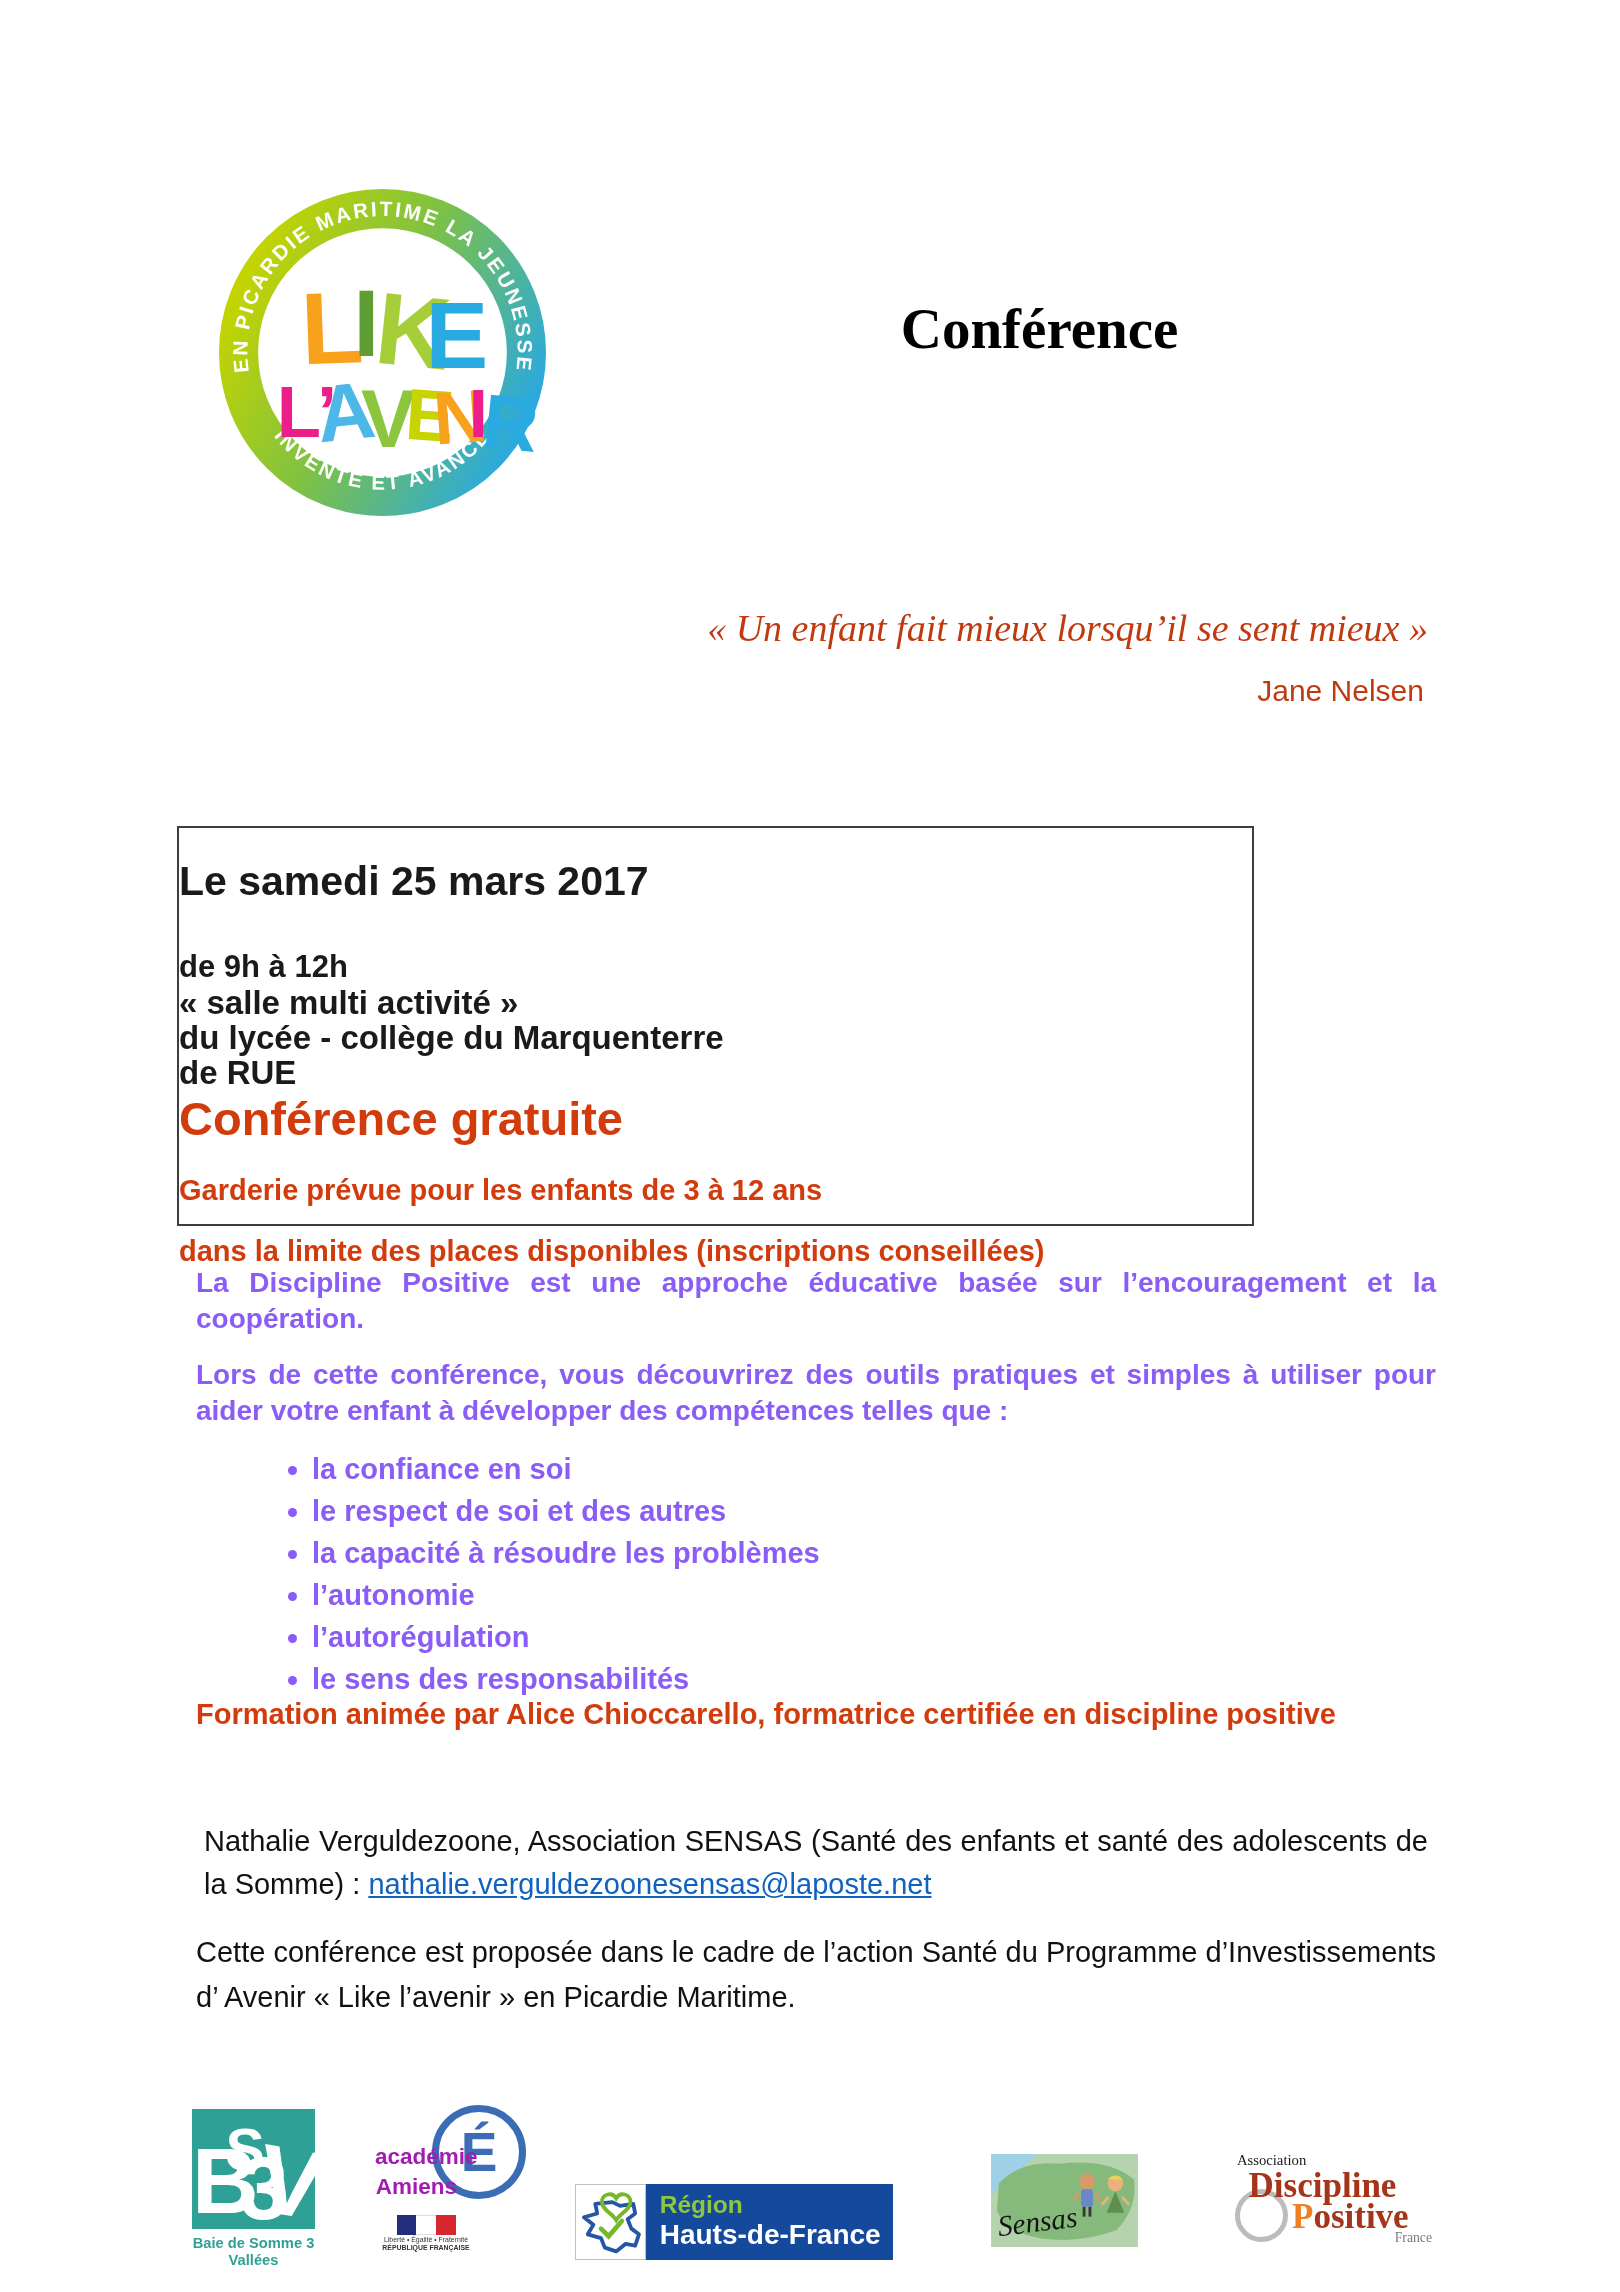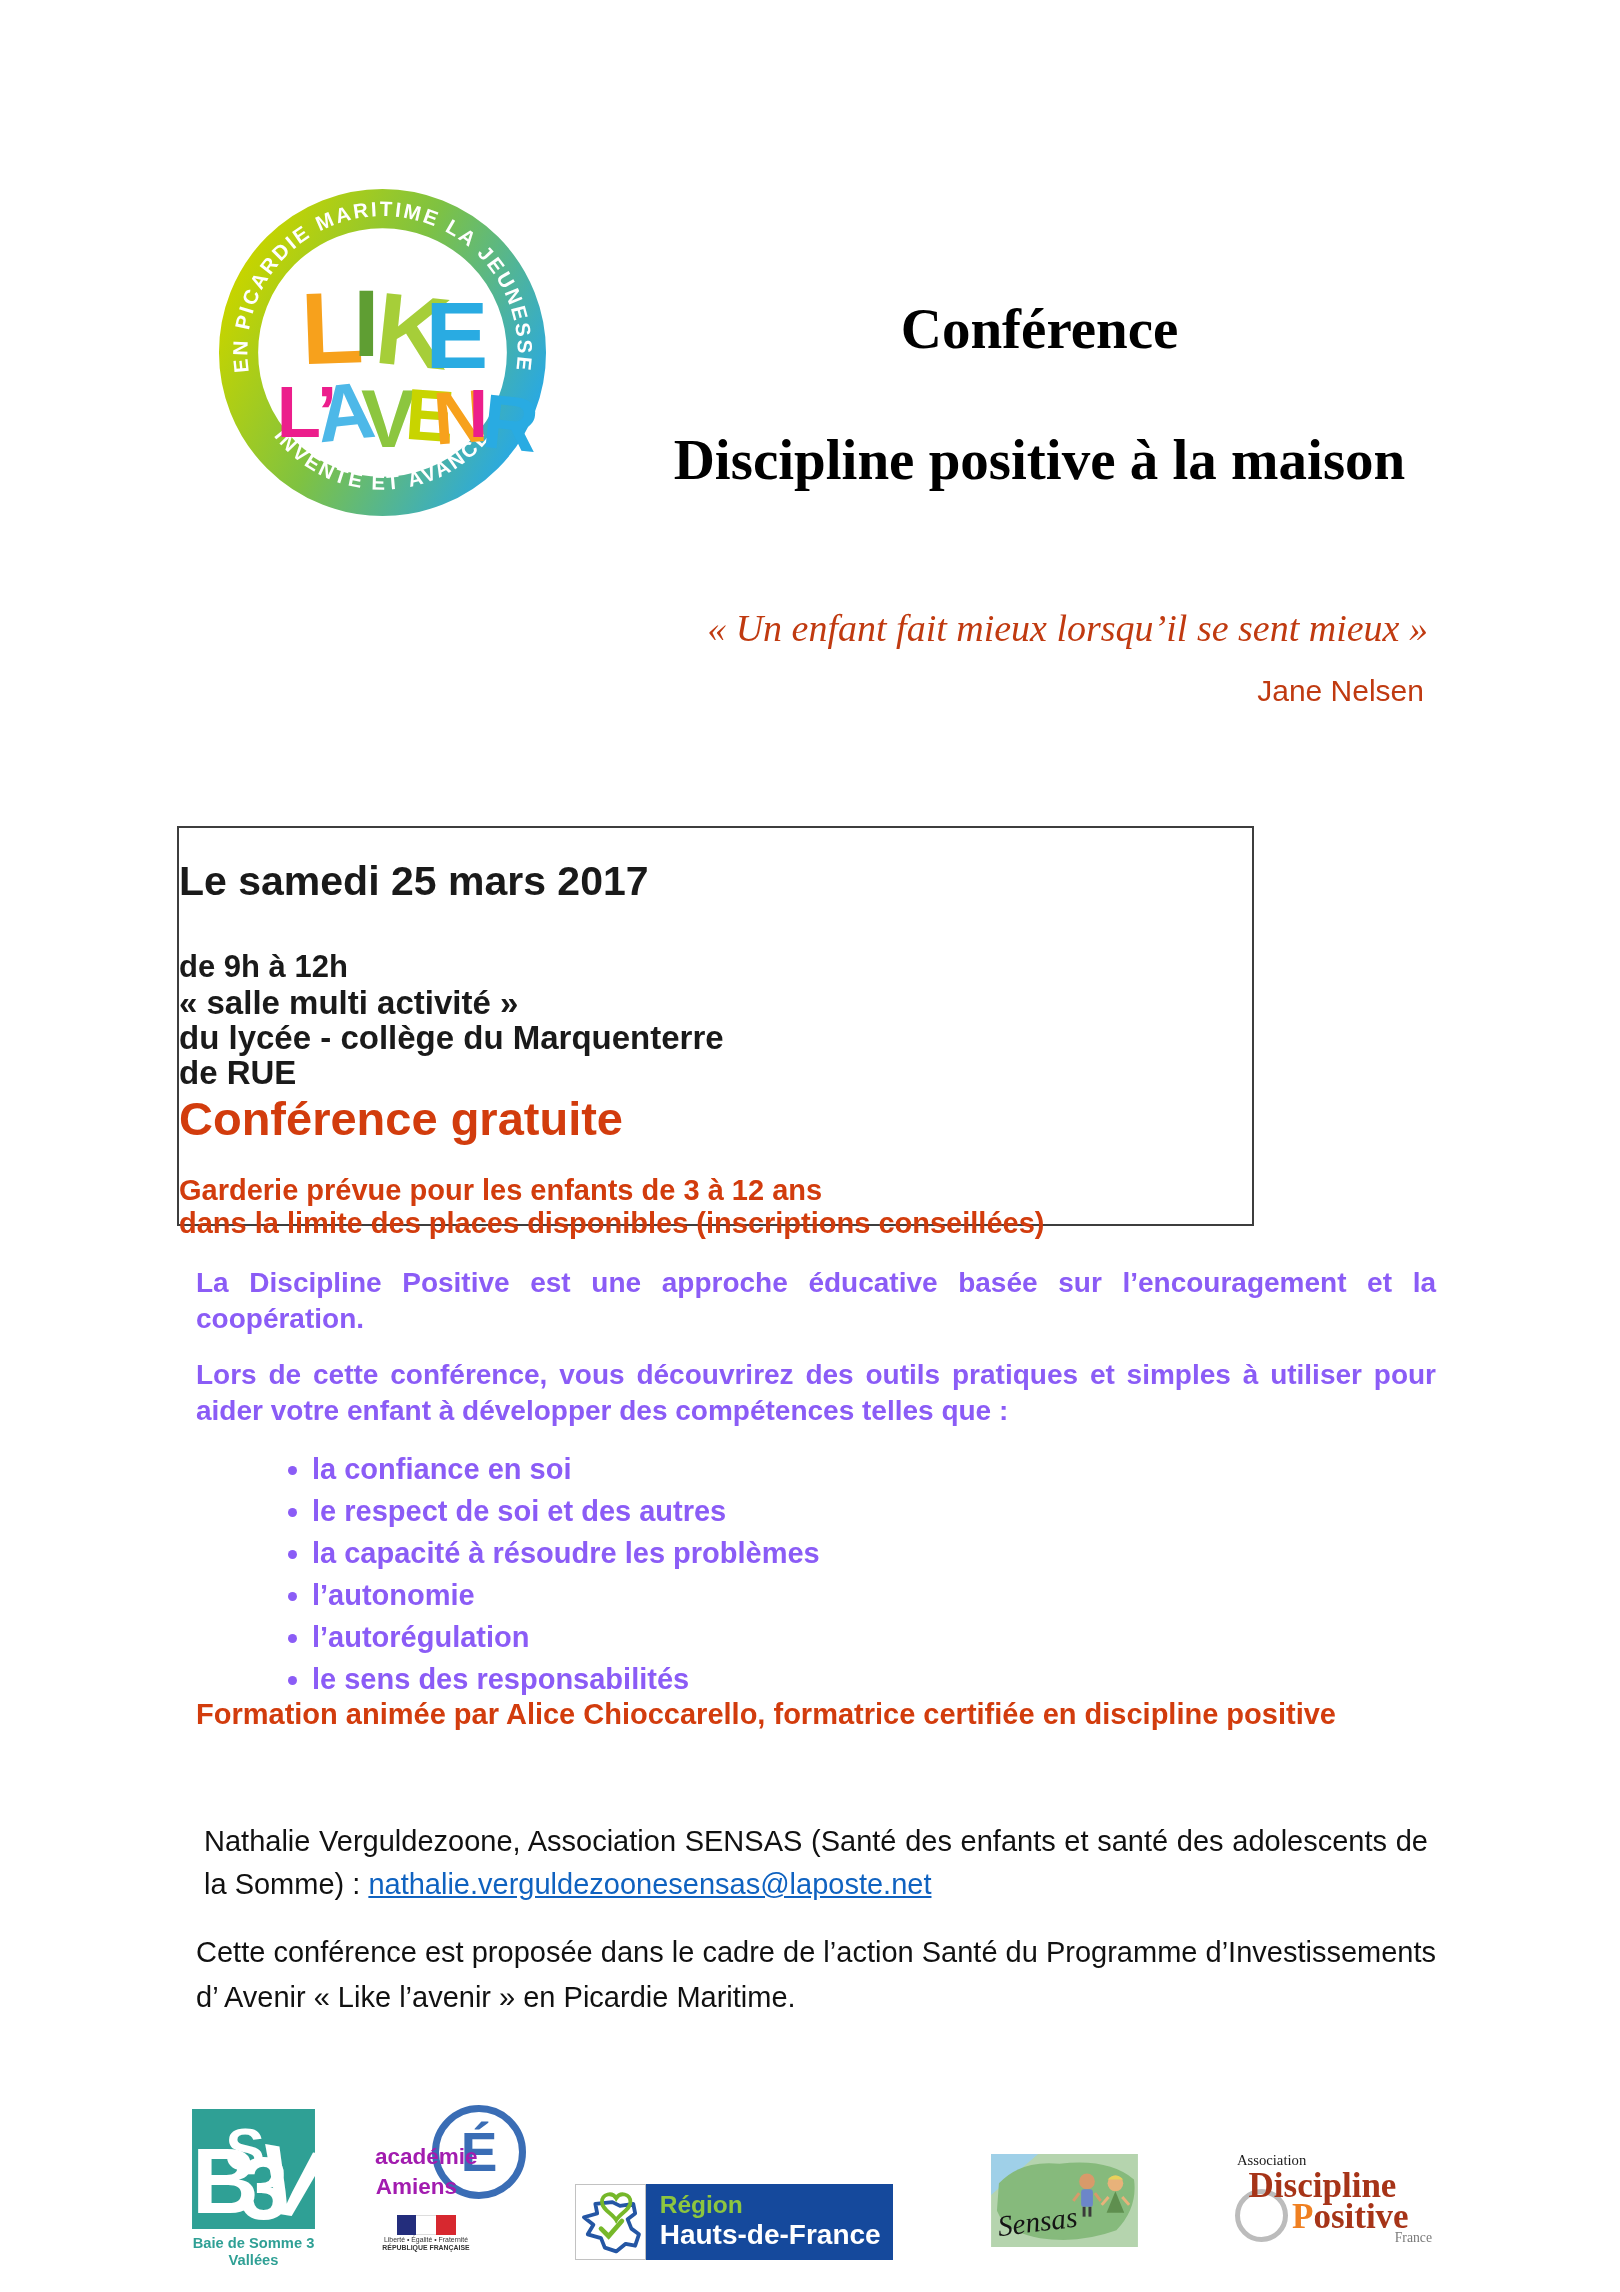--- a/index.html
+++ b/index.html
@@ -22,21 +22,21 @@
          font-family:"Liberation Serif",serif;font-style:italic;font-size:38px;line-height:45px;}
   #quote-author{right:196px;top:674px;text-align:right;color:#c03a10;font-size:30px;}
 
   
   #info-box{left:177px;top:826px;width:1077px;height:400px;border:2.9px solid #3e3e3e;
             box-sizing:border-box;text-align:left;color:#1a1a1a;}
   .ib-date{margin-top:31px;font-weight:bold;font-size:41px;line-height:45px;}
   .ib-time{font-weight:bold;font-size:31px;line-height:37px;margin-top:44px;}
   .ib-mid{font-weight:bold;font-size:33px;line-height:35px;}
   .ib-free{font-weight:bold;font-size:47px;line-height:57px;color:#d23c0d;}
-  .ib-g{font-weight:bold;font-size:29px;line-height:33px;color:#d23c0d;}
+  .ib-g{font-weight:bold;font-size:29px;line-height:33px;color:#d23c0d;margin-top:28px;}
   .ib-g1{margin-top:27.4px;}
 
   
   #intro{left:196px;top:1265px;width:1240px;color:#8b5cf6;}
   #intro p{margin:0 0 19.6px 0;font-weight:bold;font-size:28px;line-height:36px;text-align:justify;}
   #bullet-list{margin:13.7px 0 0 0;padding:0 0 0 116px;list-style:disc;}
   #bullet-list li{font-weight:bold;font-size:29px;line-height:42px;}
 
   
   #formation{left:196px;top:1696px;width:1240px;color:#d23c0d;font-weight:bold;font-size:29px;line-height:37px;}
@@ -114,21 +114,20 @@
           <text x="146" y="264" font-size="84" fill="#8cc63f" transform="rotate(0 146 264)">V</text>
           <text x="190" y="256" font-size="74" fill="#c8d400" transform="rotate(4 190 256)">E</text>
           <text x="222" y="262" font-size="76" fill="#f7a11c" transform="rotate(-4 222 262)">N</text>
           <text x="256" y="254" font-size="70" fill="#ec1e8c" transform="rotate(0 256 254)">I</text>
           <text x="268" y="264" font-size="78" fill="#29abe2" transform="rotate(6 268 264)">R</text>
         </g>
     </svg>
   </div>
 
   <div class="abs" id="title-line1">Conférence</div>
-  <div class="abs" id="title-line2">Discipline positive à la maison</div>
   <div class="abs" id="quote">«  Un enfant fait mieux lorsqu’il se sent mieux »</div>
   <div class="abs" id="quote-author">Jane Nelsen</div>
 
   <div class="abs" id="info-box">
     <div class="ib-date">Le samedi 25 mars 2017</div>
     <div class="ib-time">de 9h à 12h</div>
     <div class="ib-mid">« salle multi activité »</div>
     <div class="ib-mid">du lycée - collège du Marquenterre</div>
     <div class="ib-mid">de RUE</div>
     <div class="ib-free">Conférence gratuite</div>

